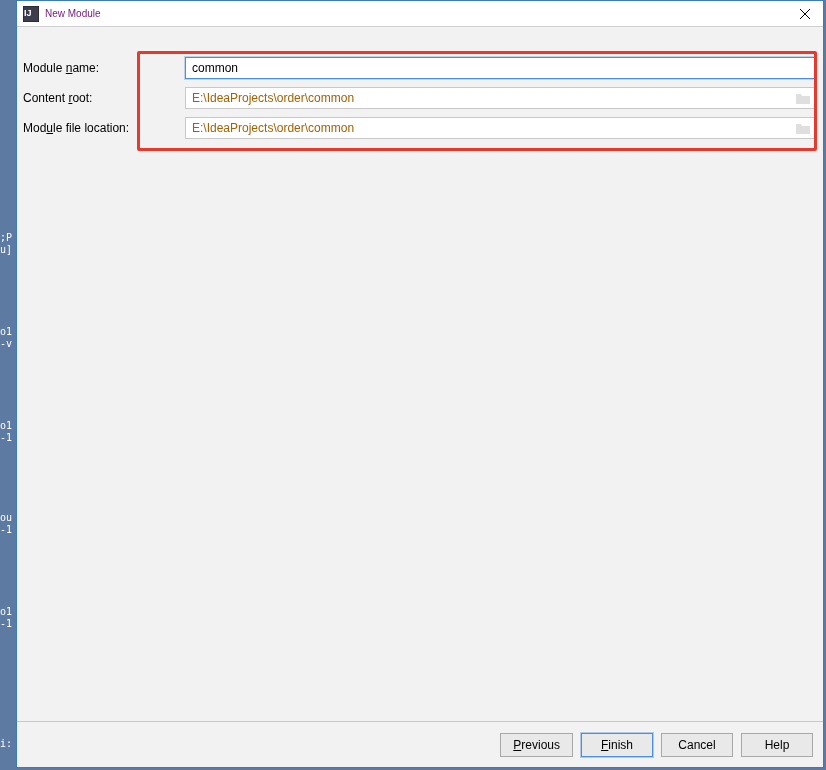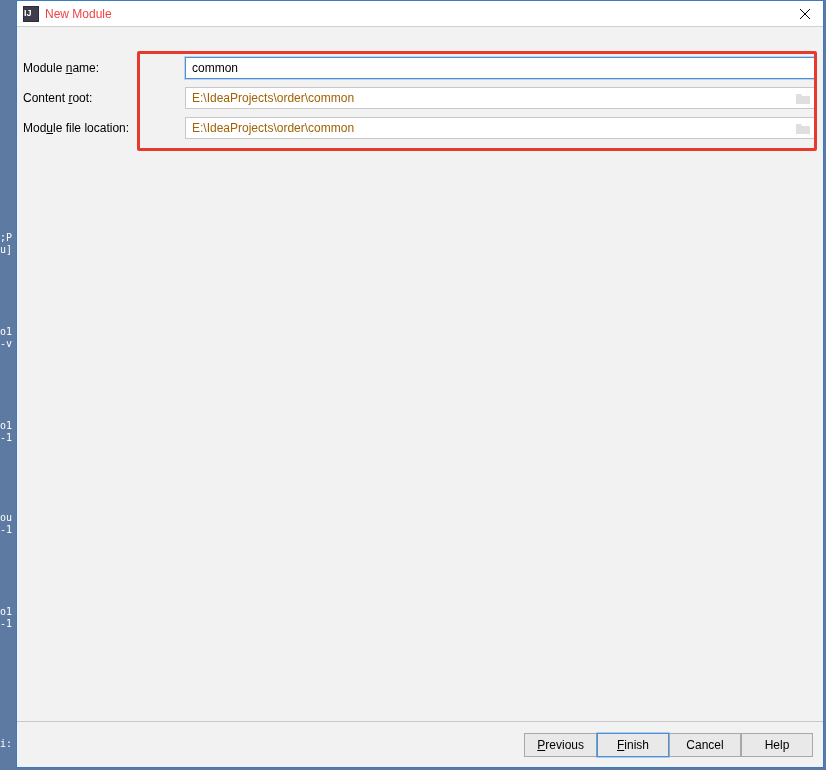--- a/index.html
+++ b/index.html
@@ -44,22 +44,22 @@
       justify-content: flex-start;
       margin-right: 6px;
     }
     .app-icon-inner {
       color: #ffffff;
       font-size: 9px;
       font-weight: bold;
       line-height: 1;
     }
     .title-text {
-      color: #ef4444;
-      font-size: 12px;
+      color: #701a75;
+      font-size: 10px;
     }
     .close-btn {
       position: absolute;
       right: 4px;
       top: 2px;
       width: 28px;
       height: 22px;
       display: flex;
       align-items: center;
       justify-content: center;
@@ -144,20 +144,21 @@
       position: absolute;
       bottom: 0;
       left: 0;
       right: 0;
       height: 46px;
       border-top: 1px solid #c8c8c8;
       display: flex;
       align-items: center;
       justify-content: flex-end;
       padding-right: 10px;
+      gap: 8px;
     }
     .btn {
       min-width: 72px;
       height: 24px;
       border: 1px solid #a8a8a8;
       background: #e9e9e9;
       font-family: inherit;
       font-size: 12px;
       cursor: pointer;
       padding: 0 12px;

